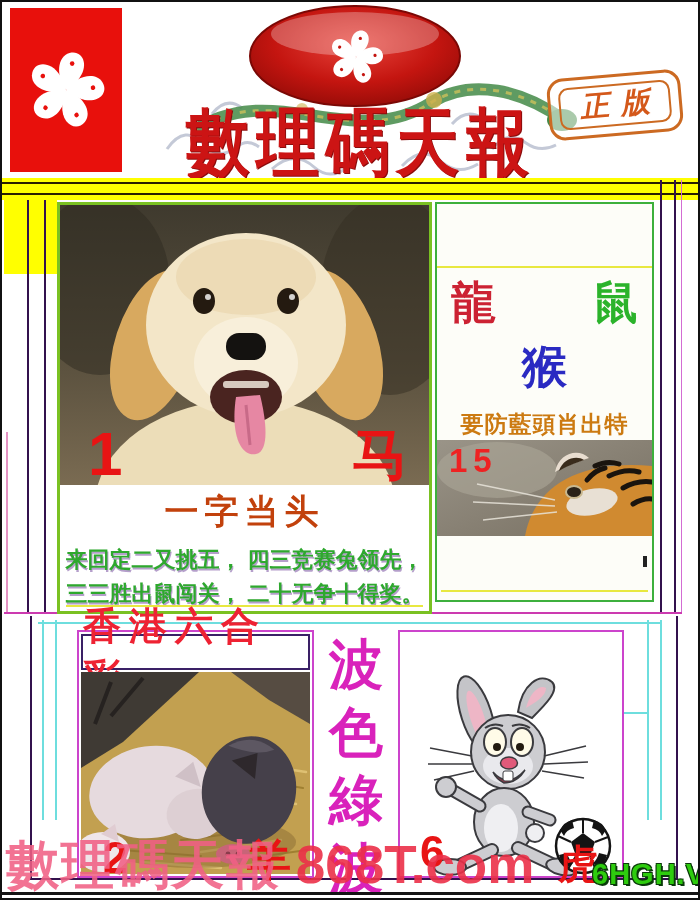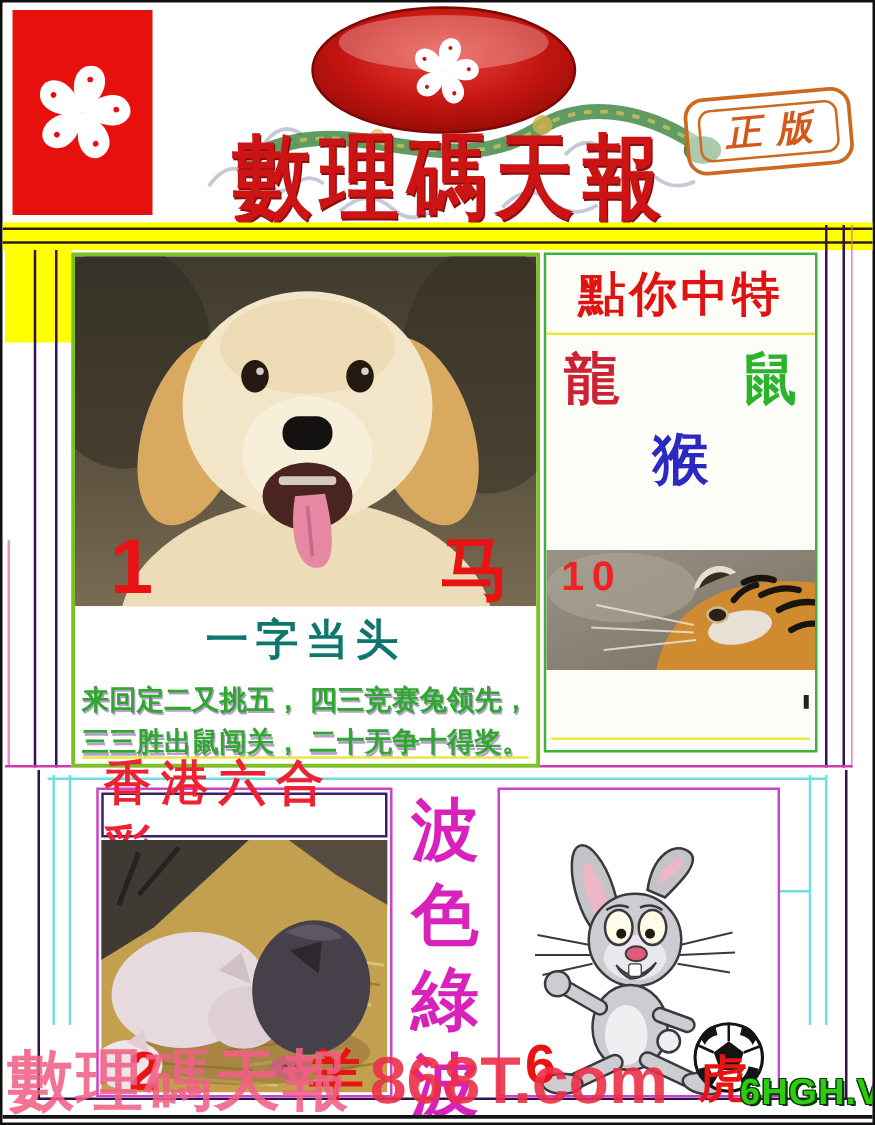--- a/index.html
+++ b/index.html
@@ -19,21 +19,21 @@
   .vline{width:2px;background:#33114d;}
   .cyan{background:#6edede;}
   .mag{background:#cc3ab0;}
   .pink{background:#e493c3;}
   .yline{height:2px;background:#e8e840;}
   
   #dogpanel{left:55px;top:200px;width:375px;height:412px;border:3px solid #7ac122;background:#fff;box-sizing:border-box;}
   #dogphoto{left:0;top:0;width:369px;height:280px;}
   #num1{left:28px;top:218px;font-size:62px;font-weight:bold;color:#e81414;line-height:1;}
   #zod1{left:292px;top:222px;font-size:56px;font-weight:bold;color:#e81414;line-height:1;}
-  #caption{left:0;top:284px;width:369px;text-align:center;font-size:34px;font-weight:bold;color:#0f766e;letter-spacing:6px;}
+  #caption{left:0;top:284px;width:369px;text-align:center;font-size:34px;font-weight:bold;color:#c2410c;letter-spacing:6px;}
   .verse{left:0;width:369px;text-align:center;font-size:22px;font-weight:bold;color:#2ea82e;text-shadow:1px 2px 0 rgba(120,80,160,.55);white-space:nowrap;}
   
   #tipspanel{left:433px;top:200px;width:219px;height:400px;border:2px solid #3db03d;background:#fdfdf8;box-sizing:border-box;}
   #tipstitle{left:0;top:6px;width:215px;text-align:center;font-size:38px;font-weight:bold;color:#e01212;letter-spacing:3px;}
   .zchar{font-size:45px;font-weight:bold;line-height:1;}
   #zdragon{left:14px;top:76px;color:#cc2233;}
   #zrat{right:14px;top:76px;color:#2bb32b;}
   #zmonkey{left:0;top:140px;width:215px;text-align:center;color:#2a2ac2;}
   #warning{left:0;top:205px;width:215px;text-align:center;font-size:23px;font-weight:bold;color:#cc7a11;letter-spacing:1px;white-space:nowrap;}
   #tigerphoto{left:0;top:236px;width:215px;height:96px;}
@@ -204,25 +204,25 @@
     </svg>
     <div class="abs" id="num1">1</div>
     <div class="abs" id="zod1">马</div>
     <div class="abs" id="caption">一字当头</div>
     <div class="abs verse" style="top:340px;">来回定二又挑五， 四三竞赛兔领先，</div>
     <div class="abs verse" style="top:374px;">三三胜出鼠闯关， 二十无争十得奖。</div>
     <div class="abs yline" style="left:6px;top:400px;width:357px;"></div>
   </div>
 
   <div class="abs" id="tipspanel">
-    <div class="abs" id="tipstitle">點你中特</div>
     <div class="abs yline" style="left:0;top:62px;width:215px;"></div>
     <div class="abs zchar" id="zdragon">龍</div>
     <div class="abs zchar" id="zrat">鼠</div>
     <div class="abs zchar" id="zmonkey">猴</div>
+    <div class="abs" id="warning">要防藍頭肖出特</div>
     <svg class="abs" id="tigerphoto" viewBox="0 0 215 96" preserveAspectRatio="none">
       <defs>
         <linearGradient id="tigbg" x1="0" y1="0" x2="1" y2="1">
           <stop offset="0%" stop-color="#9a9488"></stop>
             <stop offset="100%" stop-color="#766e60"></stop>
         </linearGradient>
       </defs>
       <rect width="215" height="96" fill="url(#tigbg)"></rect>
       <ellipse cx="60" cy="30" rx="60" ry="28" fill="#aca698" opacity="0.6"></ellipse>
       <path d="M88 96 C98 42 148 20 215 26 L215 96 Z" fill="#d08a30"></path>
@@ -236,21 +236,21 @@
         <path d="M196 64 q10 -6 19 -5"></path>
         <path d="M150 40 q8 -10 18 -12"></path>
       </g>
       <ellipse cx="137" cy="52" rx="8" ry="6" fill="#2a2218" stroke="#c8b890" stroke-width="2"></ellipse>
       <g stroke="#e8e4da" stroke-width="1.5" opacity="0.85">
         <path d="M118 60 L40 44"></path>
         <path d="M118 66 L36 62"></path>
         <path d="M120 72 L46 80"></path>
       </g>
     </svg>
-    <div class="abs" id="num10">10</div>
+    <div class="abs" id="num10">15</div>
     <div class="abs" id="tickmark"></div>
     <div class="abs yline" id="tipsylb"></div>
   </div>
 
   <div class="abs" id="pigpanel">
     <div class="abs" id="pigtitle">香港六合彩</div>
     <svg class="abs" id="pigphoto" viewBox="0 0 229 202" preserveAspectRatio="none">
       <rect width="229" height="202" fill="#c2a050"></rect>
       <g stroke="#e3c678" stroke-width="2.5" opacity="0.85" stroke-linecap="round">
         <path d="M10 120 L78 108"></path>

